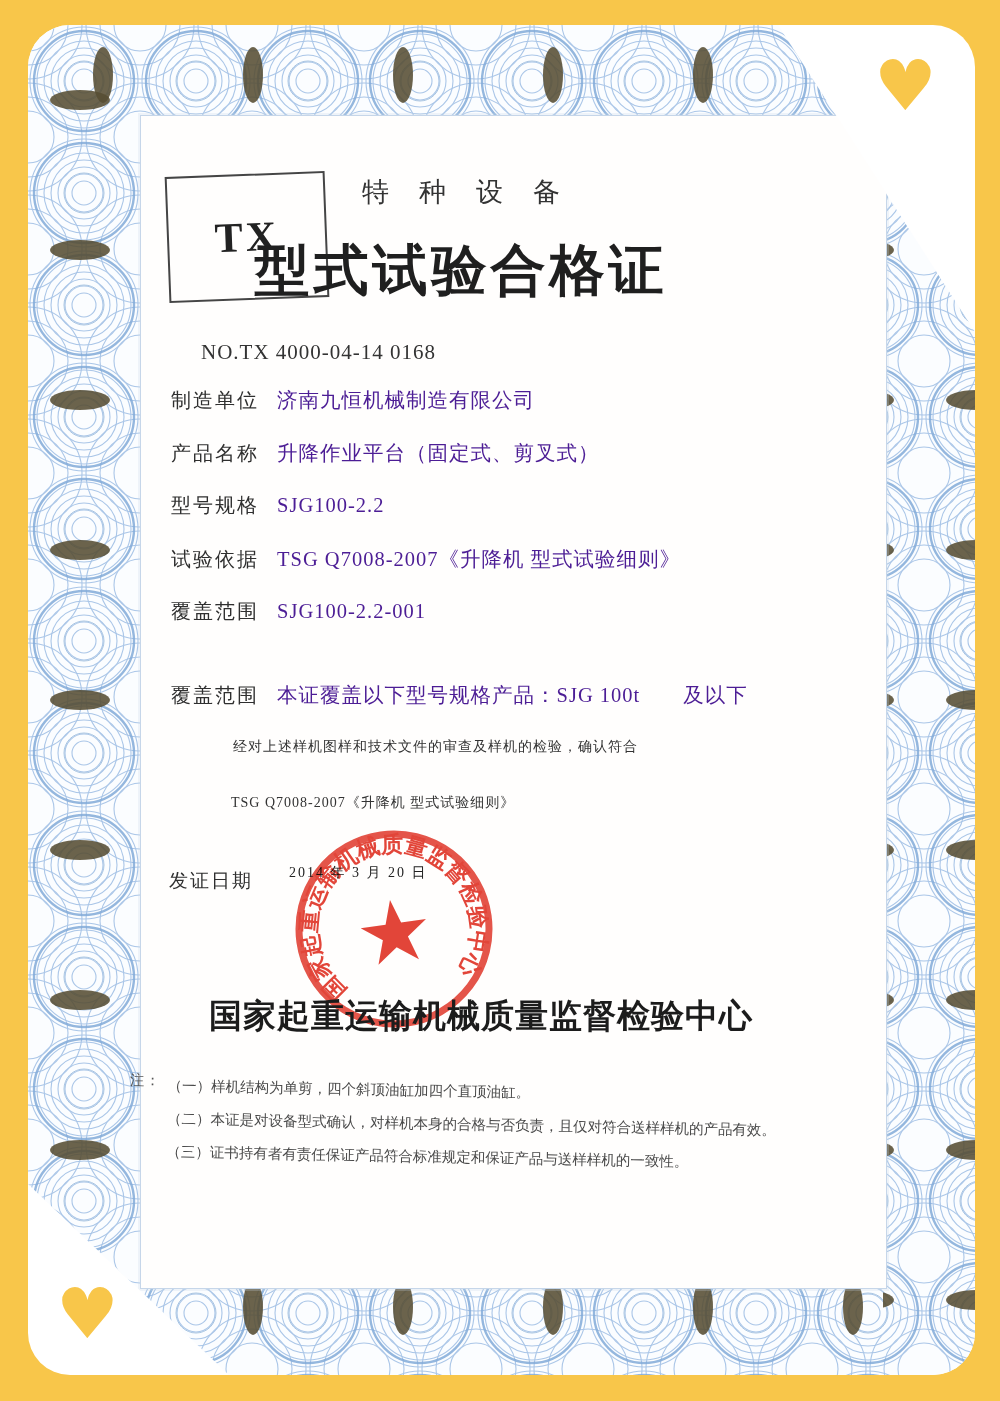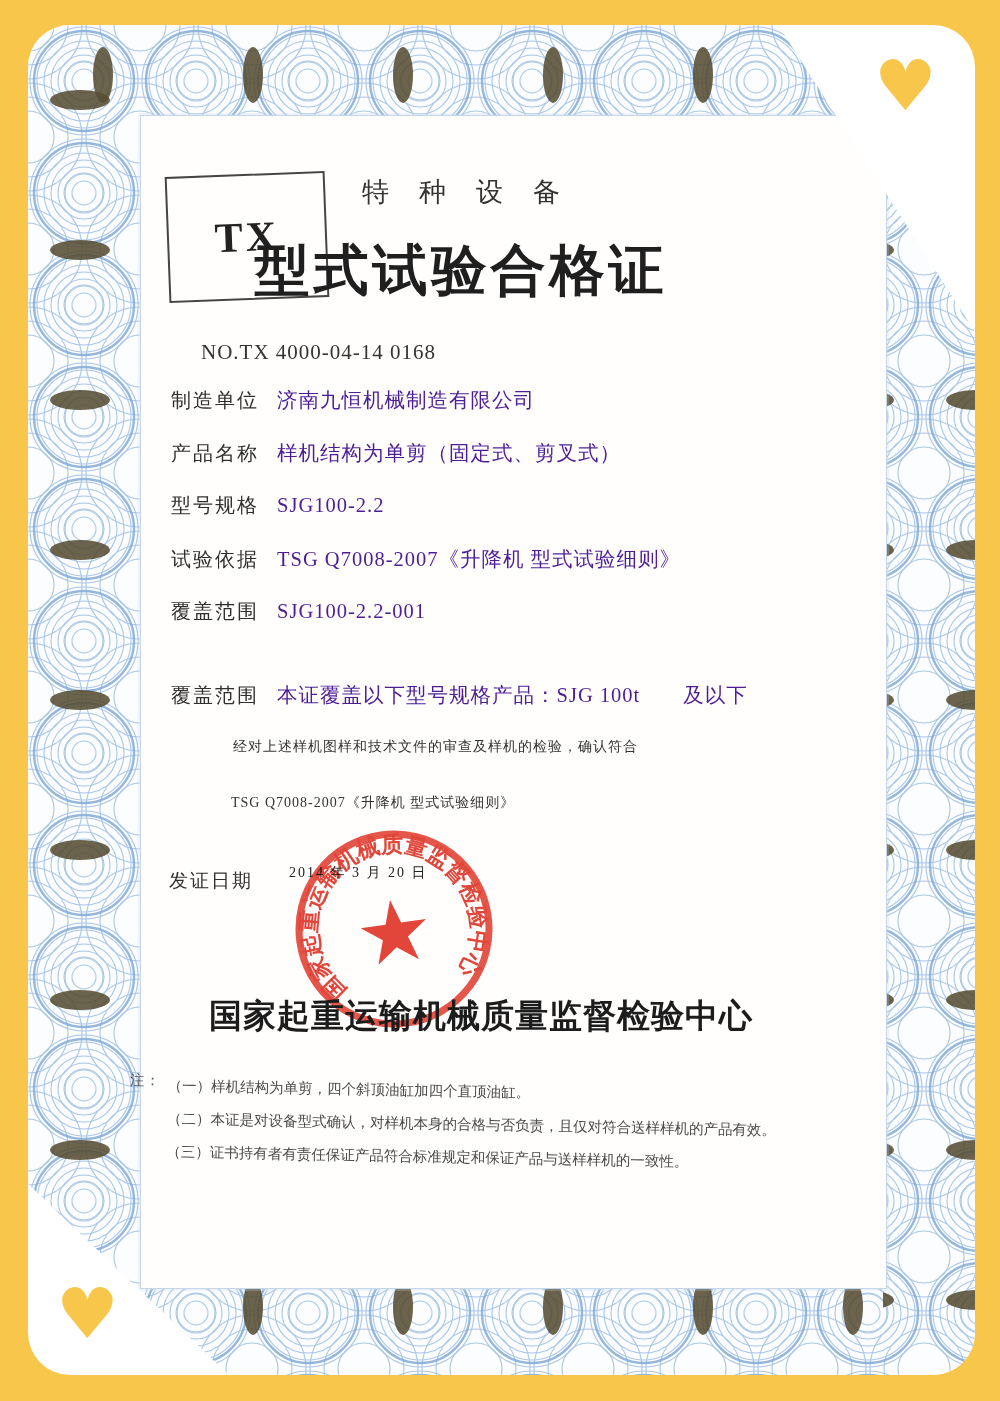--- a/index.html
+++ b/index.html
@@ -122,21 +122,21 @@
       </div>
 
       <div class="cert-no">NO.TX 4000-04-14 0168</div>
 
       <div class="frow" style="top:270px">
         <span class="flabel">制造单位</span>
         <span class="fvalue">济南九恒机械制造有限公司</span>
       </div>
       <div class="frow" style="top:323px">
         <span class="flabel">产品名称</span>
-        <span class="fvalue">样机结构为单剪（固定式、剪叉式）</span>
+        <span class="fvalue">升降作业平台（固定式、剪叉式）</span>
       </div>
       <div class="frow" style="top:376px">
         <span class="flabel">型号规格</span>
         <span class="fvalue">SJG100-2.2</span>
       </div>
       <div class="frow" style="top:429px">
         <span class="flabel">试验依据</span>
         <span class="fvalue">TSG Q7008-2007《升降机 型式试验细则》</span>
       </div>
       <div class="frow" style="top:482px">

